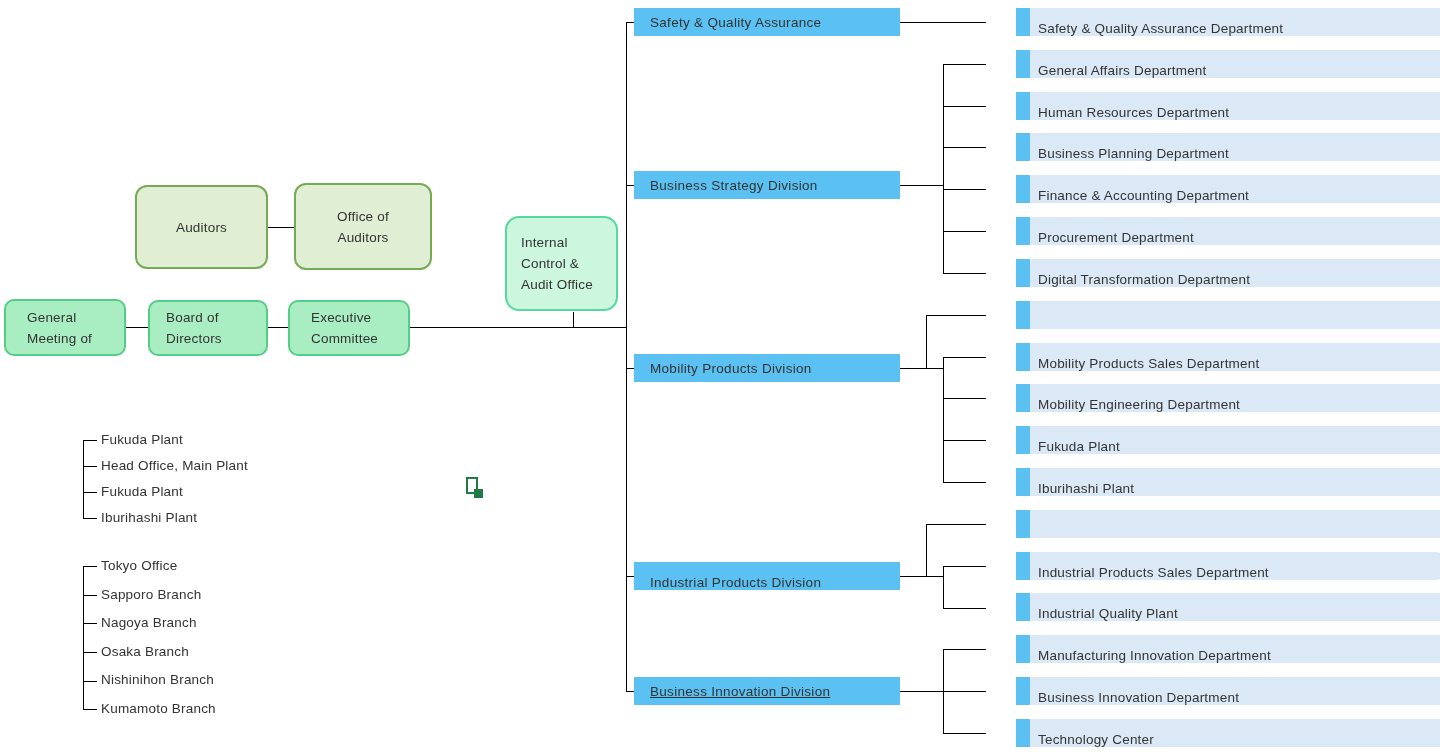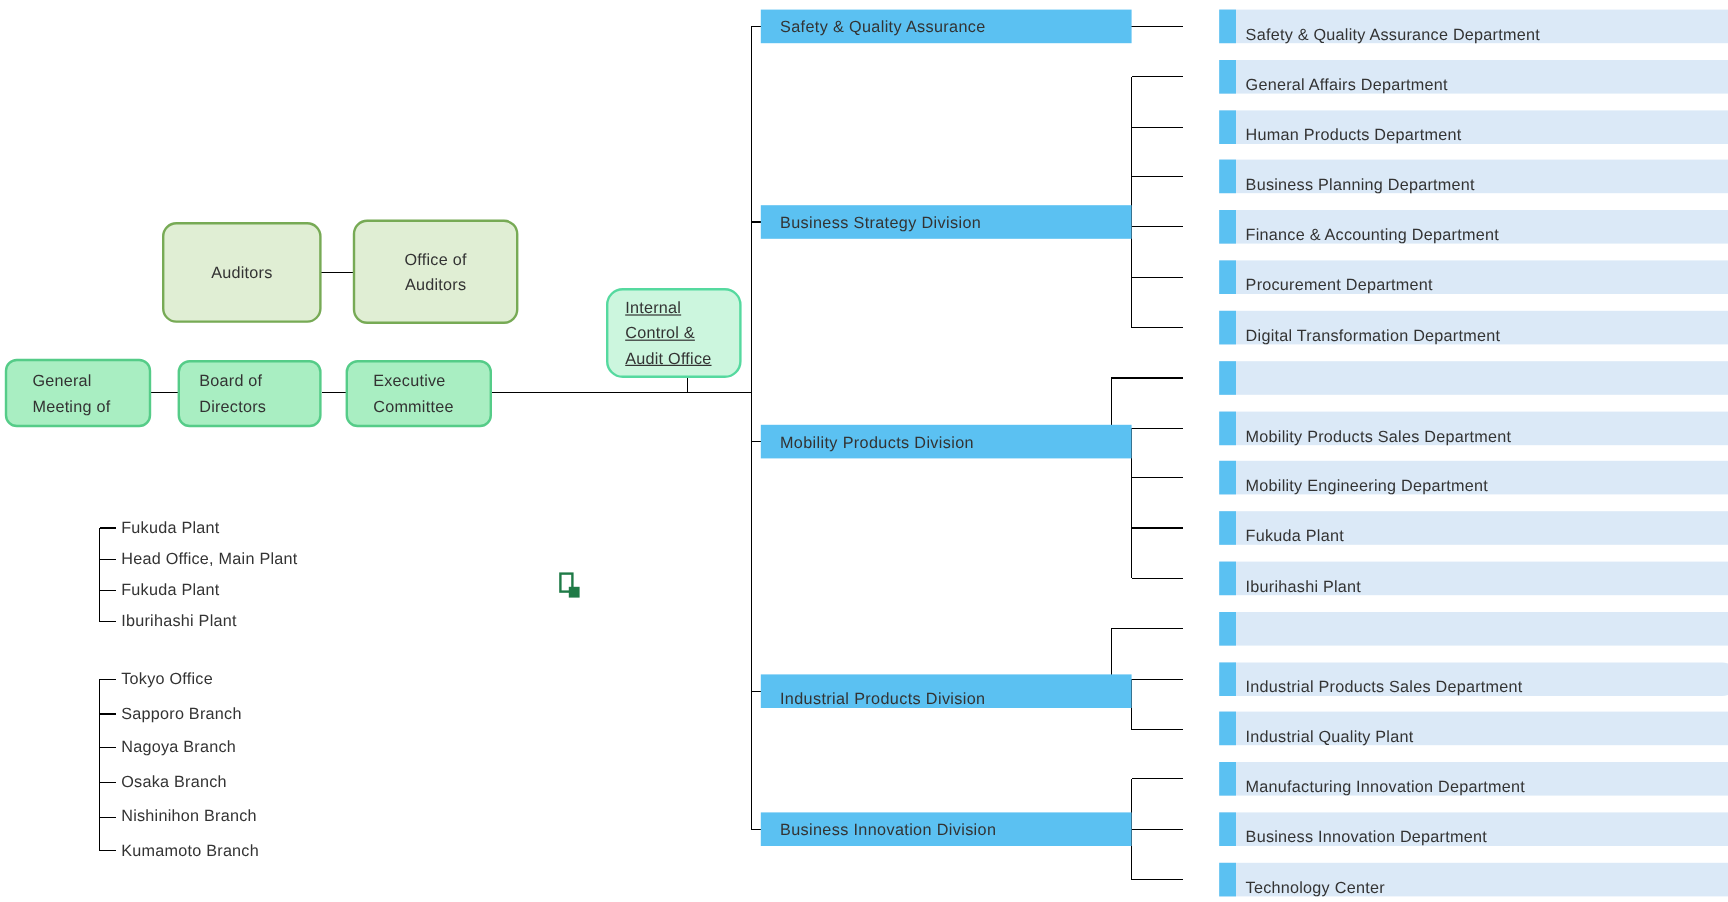--- a/index.html
+++ b/index.html
@@ -14,24 +14,24 @@
        white-space:pre-line;font-size:13.5px;line-height:21px;letter-spacing:.2px;}
   .box.row{background:var(--green-fill);border:2px solid var(--green-border);border-radius:10px;}
   .box.pale{background:var(--pale-green-fill);border:2px solid var(--pale-green-border);
             border-radius:12px;justify-content:center;text-align:center;}
   .box.mint{background:var(--mint-fill);border:2px solid var(--mint-border);border-radius:14px;}
   #box-general{left:4px;top:299px;width:122px;height:57px;padding-left:21px;}
   #box-board{left:148px;top:300px;width:120px;height:56px;padding-left:16px;}
   #box-exec{left:288px;top:300px;width:122px;height:56px;padding-left:21px;}
   #box-auditors{left:135px;top:185px;width:133px;height:84px;}
   #box-office{left:294px;top:183px;width:138px;height:87px;}
-  #box-internal{left:505px;top:240px;width:113px;height:75px;padding-left:14px;text-decoration:underline;}
-
-  
-  .division{position:absolute;left:634px;width:309px;height:28px;background:var(--division-blue);
+  #box-internal{left:505px;top:216px;width:113px;height:95px;padding-left:14px;}
+
+  
+  .division{position:absolute;left:634px;width:266px;height:28px;background:var(--division-blue);
             display:flex;align-items:center;}
   .division .lbl{padding-left:16px;font-size:13.5px;letter-spacing:.3px;}
 
   
   .dept{position:absolute;left:1016px;width:433px;height:28px;background:var(--dept-fill);
         display:flex;align-items:flex-end;}
   .dept .accent{position:absolute;left:0;top:0;width:14px;height:28px;background:var(--division-blue);}
   .dept .lbl{padding-left:22px;font-size:13.5px;letter-spacing:.2px;}
 
   
@@ -130,36 +130,36 @@
   </div>
       <div class="division" style="top: 171px;">
     <span class="lbl">Business Strategy Division</span>
   </div>
       <div class="division" style="top: 354px;">
     <span class="lbl">Mobility Products Division</span>
   </div>
       <div class="division" style="top: 562px; align-items: flex-end;">
     <span class="lbl">Industrial Products Division</span>
   </div>
-      <div class="division" style="top: 677px;">
+      <div class="division" style="top: 677px; text-decoration: underline;">
     <span class="lbl">Business Innovation Division</span>
   </div>
     </div>
   <div id="departments">
       <div class="dept" style="top: 8px;">
     <span class="accent"></span>
     <span class="lbl">Safety &amp; Quality Assurance Department</span>
   </div>
       <div class="dept" style="top: 50px;">
     <span class="accent"></span>
     <span class="lbl">General Affairs Department</span>
   </div>
       <div class="dept" style="top: 92px;">
     <span class="accent"></span>
-    <span class="lbl">Human Products Department</span>
+    <span class="lbl">Human Resources Department</span>
   </div>
       <div class="dept" style="top: 133px;">
     <span class="accent"></span>
     <span class="lbl">Business Planning Department</span>
   </div>
       <div class="dept" style="top: 175px;">
     <span class="accent"></span>
     <span class="lbl">Finance &amp; Accounting Department</span>
   </div>
       <div class="dept" style="top: 217px;">

